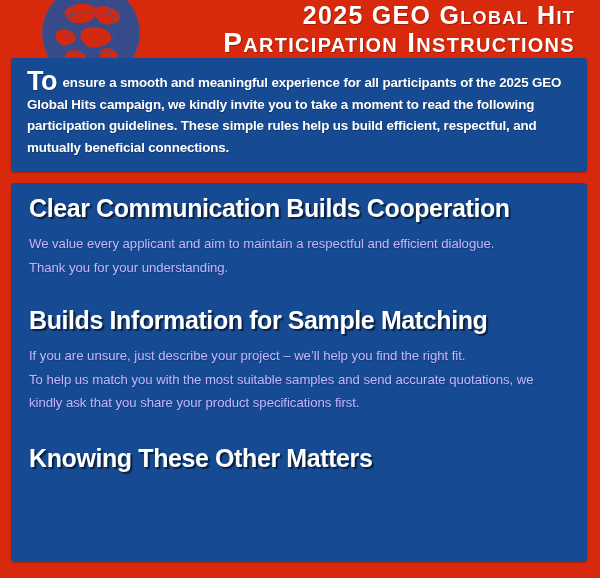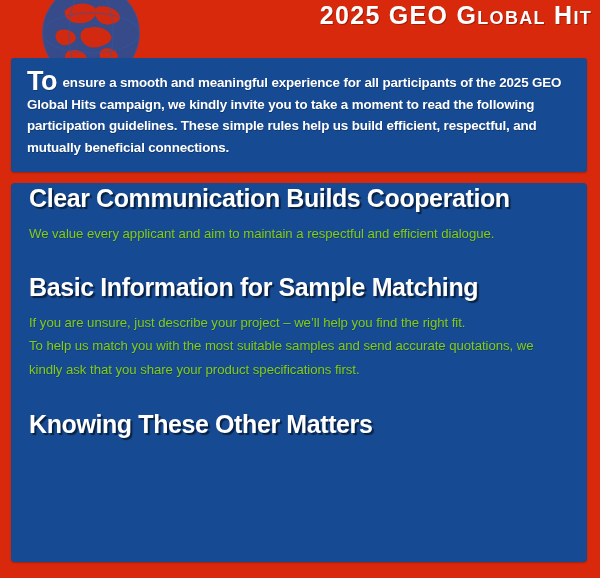--- a/index.html
+++ b/index.html
@@ -33,21 +33,21 @@
     position: absolute;
     left: 36px;
     top: -22px;
     width: 110px;
     height: 110px;
     opacity: 0.95;
   }
 
   .title-block {
     position: absolute;
-    right: 8px;
+    right: 25px;
     top: 2px;
     text-align: right;
     width: 480px;
   }
 
   .title-line {
     color: #ffffff;
     font-weight: bold;
     font-variant: small-caps;
     letter-spacing: 1.3px;
@@ -92,36 +92,36 @@
 
   .main-panel {
     position: absolute;
     left: 11px;
     top: 183px;
     width: 576px;
     height: 379px;
     box-sizing: border-box;
     background: #164a92;
     border-radius: 4px;
-    padding: 0 18px 0 18px;
+    padding: 10px 18px 0 18px;
     box-shadow: 0 1px 2px rgba(0,0,0,0.25);
   }
 
   .section-heading {
     color: #ffffff;
     font-size: 25px;
     font-weight: bold;
     letter-spacing: -0.4px;
     line-height: 1.2;
     margin: 0;
     text-shadow: 2px 2px 1px rgba(0,0,0,0.55);
   }
 
   .section-body {
-    color: #84cc16;
+    color: #c4b5fd;
     font-size: 13.2px;
     font-weight: normal;
     line-height: 1.78;
     letter-spacing: -0.05px;
     margin: 9px 0 0 0;
     text-shadow: 0.5px 0.5px 0 rgba(0,0,0,0.2);
   }
 
   .section-body p { margin: 0; }
 
@@ -148,40 +148,42 @@
       </g>
       <g fill="none" stroke="#2b5aa8" stroke-width="1.1" opacity="0.55">
         <ellipse cx="50" cy="50" rx="44" ry="18"></ellipse>
         <ellipse cx="50" cy="50" rx="20" ry="44"></ellipse>
         <circle cx="50" cy="50" r="44"></circle>
       </g>
     </svg>
 
     <div class="title-block">
       <div class="title-line title-line-1">2025 GEO Global Hit</div>
+      <div class="title-line title-line-2">Participation Instructions</div>
     </div>
   </div>
 
   <div class="intro-panel">
     <div class="intro-text">
       <span class="dropcap">To</span><span> ensure a smooth and meaningful experience for all participants of the 2025 GEO Global Hits campaign, we kindly invite you to take a moment to read the following participation guidelines. These simple rules help us build efficient, respectful, and mutually beneficial connections.</span>
     </div>
   </div>
 
   <div class="main-panel">
 
     <div class="section-1">
       <h2 class="section-heading">Clear Communication Builds Cooperation</h2>
       <div class="section-body">
         <p>We value every applicant and aim to maintain a respectful and efficient dialogue.</p>
+        <p>Thank you for your understanding.</p>
       </div>
     </div>
 
     <div class="section-2">
-      <h2 class="section-heading">Basic Information for Sample Matching</h2>
+      <h2 class="section-heading">Builds Information for Sample Matching</h2>
       <div class="section-body">
         <p>If you are unsure, just describe your project – we’ll help you find the right fit.</p>
         <p>To help us match you with the most suitable samples and send accurate quotations, we kindly ask that you share your product specifications first.</p>
       </div>
     </div>
 
     <div class="section-3">
       <h2 class="section-heading">Knowing These Other Matters</h2>
     </div>
 

